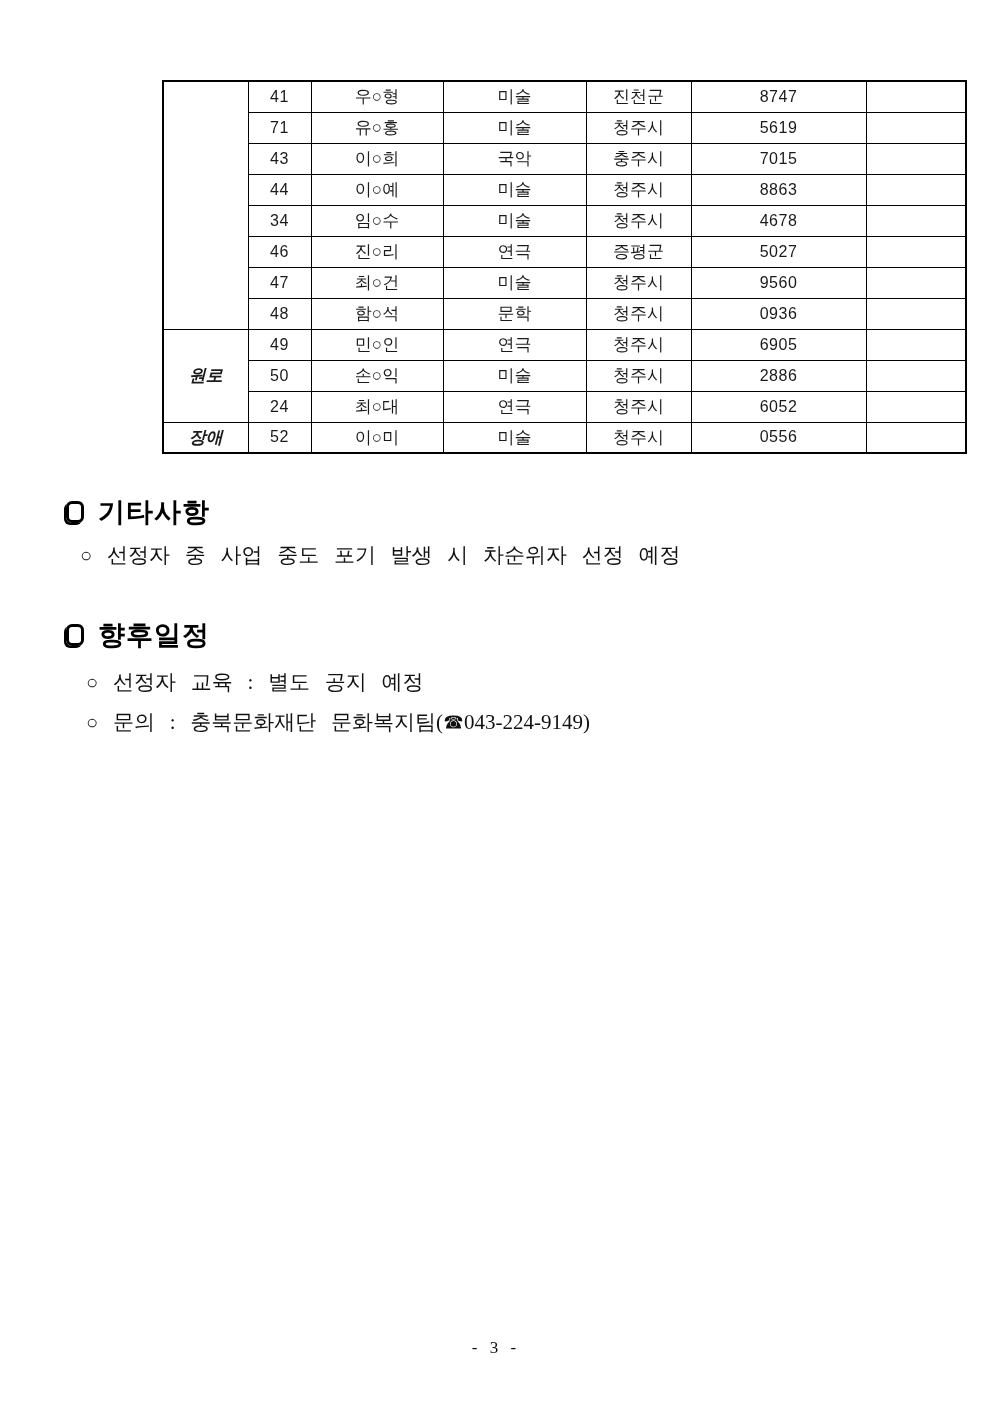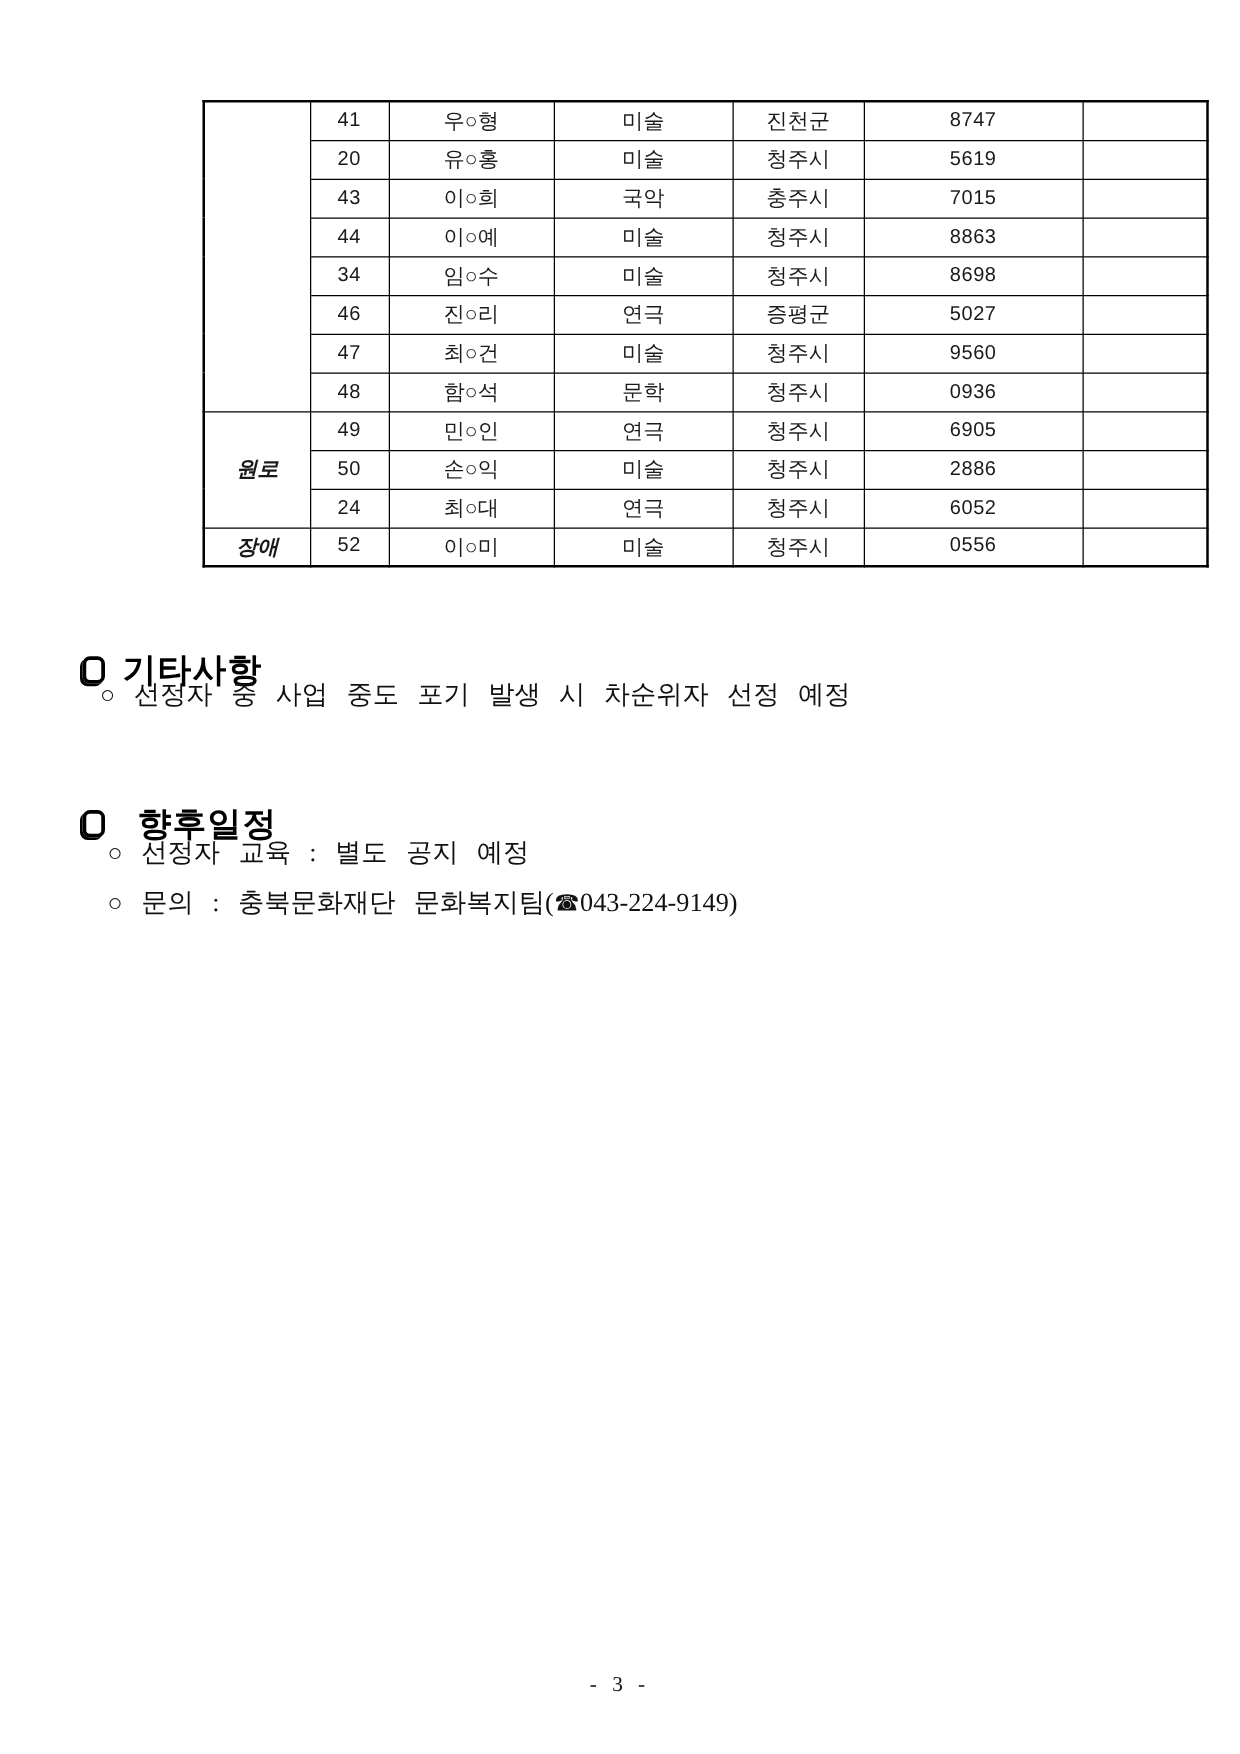--- a/index.html
+++ b/index.html
@@ -49,21 +49,20 @@
   .section-heading {
     position: absolute;
     left: 66px;
     display: flex;
     align-items: center;
     font-family: "Liberation Sans", "DejaVu Sans", sans-serif;
     font-weight: bold;
     font-size: 27px;
     letter-spacing: 1px;
     color: #000000;
-    margin-top: 24px;
   }
   .sq-icon {
     display: inline-block;
     width: 18px;
     height: 22px;
     border: 3px solid #000000;
     border-radius: 6px;
     box-shadow: -2px 2px 0 0 #000000;
     margin-right: 14px;
     flex: 0 0 auto;
@@ -80,21 +79,21 @@
     white-space: nowrap;
   }
   .bullet {
     font-size: 20px;
     margin-right: 15px;
     word-spacing: normal;
     flex: 0 0 auto;
   }
   #item-1-0 { top: 541px; }
   #heading-1 { top: 494px; }
-  #heading-2 { top: 617px; gap: 12px; }
+  #heading-2 { top: 617px; }
   #item-2-0 { top: 668px; left: 86px; }
   #item-2-1 { top: 708px; left: 86px; }
 
   
   .page-footer {
     position: absolute;
     top: 1338px;
     left: 0;
     width: 100%;
     text-align: center;
@@ -124,21 +123,21 @@
         <tr>
           <td class="group-cell" rowspan="8"></td>
           <td class="no-cell">41</td>
           <td>우○형</td>
           <td>미술</td>
           <td>진천군</td>
           <td class="number-cell">8747</td>
           <td></td>
         </tr>
         <tr>
-          <td class="no-cell">20</td>
+          <td class="no-cell">71</td>
           <td>유○홍</td>
           <td>미술</td>
           <td>청주시</td>
           <td class="number-cell">5619</td>
           <td></td>
         </tr>
         <tr>
           <td class="no-cell">43</td>
           <td>이○희</td>
           <td>국악</td>
@@ -152,21 +151,21 @@
           <td>미술</td>
           <td>청주시</td>
           <td class="number-cell">8863</td>
           <td></td>
         </tr>
         <tr>
           <td class="no-cell">34</td>
           <td>임○수</td>
           <td>미술</td>
           <td>청주시</td>
-          <td class="number-cell">8698</td>
+          <td class="number-cell">4678</td>
           <td></td>
         </tr>
         <tr>
           <td class="no-cell">46</td>
           <td>진○리</td>
           <td>연극</td>
           <td>증평군</td>
           <td class="number-cell">5027</td>
           <td></td>
         </tr>

